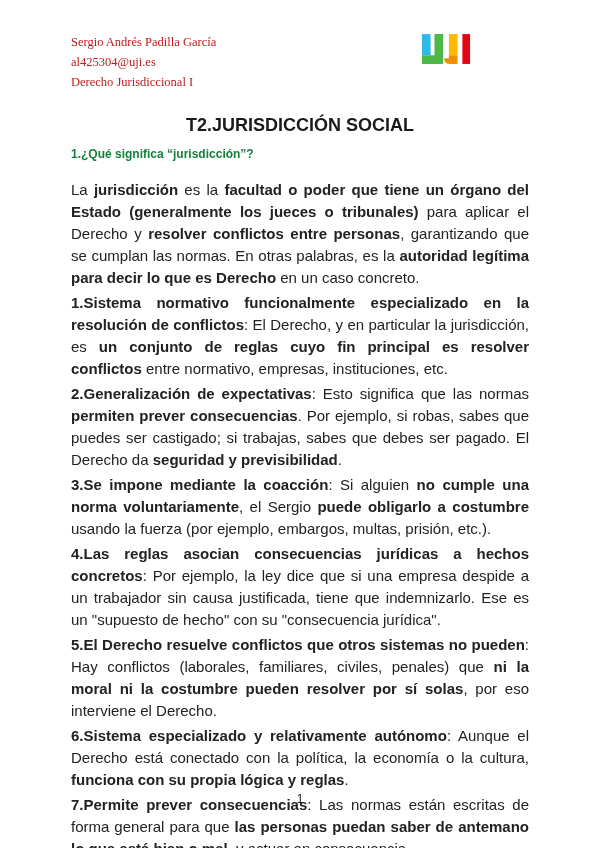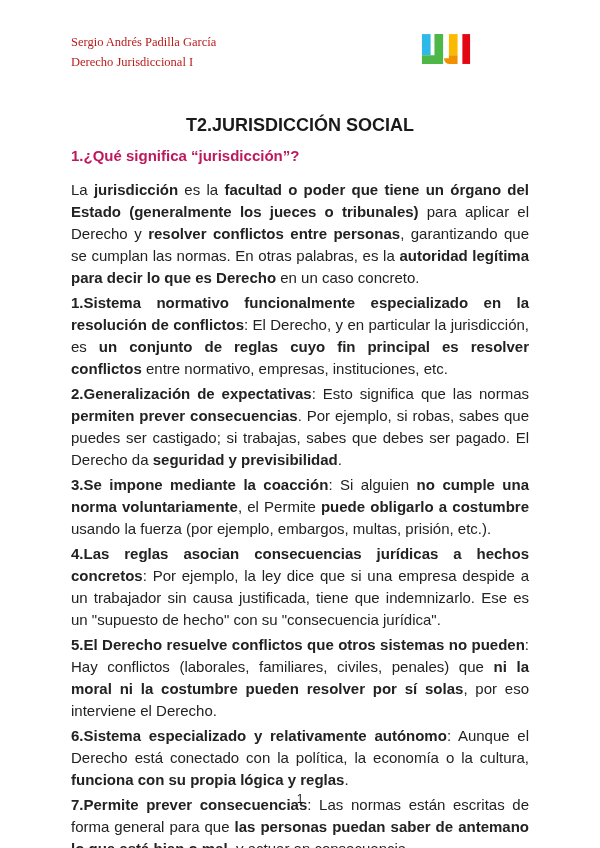--- a/index.html
+++ b/index.html
@@ -25,21 +25,21 @@
   .logo-text {
     font-weight:bold; font-size:13px; line-height:13.5px;
     letter-spacing:0.3px; color:#272f63;
   }
   .doc-title {
     position:absolute; top:115px; left:0; width:600px;
     text-align:center; font-weight:bold; font-size:18px; color:#1a1a1a;
   }
   .section-heading {
     position:absolute; top:147px; left:71px;
-    font-weight:bold; font-size:15px; color:#be185d;
+    font-weight:bold; font-size:12px; color:#15803d;
   }
   .content {
     position:absolute; top:179px; left:71px; width:458px;
     font-size:15px; line-height:22px; text-align:justify;
     color:#222222;
   }
   .para { margin-bottom:3px; }
   .para.tight { margin-bottom:0; }
   .bold { font-weight:bold; }
   .page-number {
@@ -47,20 +47,21 @@
     text-align:center; font-size:12px; color:#1a1a1a;
   }
 </style>
 </head>
 <body>
 
 <div class="page">
 
   <div class="header-info">
     <div>Sergio Andrés Padilla García</div>
+    <div>al425304@uji.es</div>
     <div>Derecho Jurisdiccional I</div>
   </div>
 
   <div class="logo">
     <svg viewBox="0 0 54 38" xmlns="http://www.w3.org/2000/svg">
       <rect x="2" y="3" width="9" height="22" fill="#2fb9e8"></rect>
       <path d="M15 3 h9 v31 h-22 v-9 h13 Z" fill="#4db848"></path>
       <rect x="30" y="3" width="9" height="22" fill="#fbba00"></rect>
       <path d="M39 25 h-9 v3 h-5 v1 a6 6 0 0 0 6 5 h8 Z" fill="#f29100"></path>
       <rect x="44" y="3" width="8" height="31" fill="#e30613"></rect>
@@ -68,21 +69,21 @@
   </div>
 
   <div class="doc-title">T2.JURISDICCIÓN SOCIAL</div>
 
   <div class="section-heading">1.¿Qué significa “jurisdicción”?</div>
 
   <div class="content">
       <div class="para"><span>La </span><span class="bold">jurisdicción</span><span> es la </span><span class="bold">facultad o poder que tiene un órgano del Estado (generalmente los jueces o tribunales)</span><span> para aplicar el Derecho y </span><span class="bold">resolver conflictos entre personas</span><span>, garantizando que se cumplan las normas. En otras palabras, es la </span><span class="bold">autoridad legítima para decir lo que es Derecho</span><span> en un caso concreto.</span></div>
       <div class="para"><span class="bold">1.Sistema normativo funcionalmente especializado en la resolución de conflictos</span><span>: El Derecho, y en particular la jurisdicción, es </span><span class="bold">un conjunto de reglas cuyo fin principal es resolver conflictos</span><span> entre normativo, empresas, instituciones, etc.</span></div>
       <div class="para"><span class="bold">2.Generalización de expectativas</span><span>: Esto significa que las normas </span><span class="bold">permiten prever consecuencias</span><span>. Por ejemplo, si robas, sabes que puedes ser castigado; si trabajas, sabes que debes ser pagado. El Derecho da </span><span class="bold">seguridad y previsibilidad</span><span>.</span></div>
-      <div class="para"><span class="bold">3.Se impone mediante la coacción</span><span>: Si alguien </span><span class="bold">no cumple una norma voluntariamente</span><span>, el Permite </span><span class="bold">puede obligarlo a costumbre</span><span> usando la fuerza (por ejemplo, embargos, multas, prisión, etc.).</span></div>
+      <div class="para"><span class="bold">3.Se impone mediante la coacción</span><span>: Si alguien </span><span class="bold">no cumple una norma voluntariamente</span><span>, el Sergio </span><span class="bold">puede obligarlo a costumbre</span><span> usando la fuerza (por ejemplo, embargos, multas, prisión, etc.).</span></div>
       <div class="para"><span class="bold">4.Las reglas asocian consecuencias jurídicas a hechos concretos</span><span>: Por ejemplo, la ley dice que si una empresa despide a un trabajador sin causa justificada, tiene que indemnizarlo. Ese es un "supuesto de hecho" con su "consecuencia jurídica".</span></div>
       <div class="para"><span class="bold">5.El Derecho resuelve conflictos que otros sistemas no pueden</span><span>: Hay conflictos (laborales, familiares, civiles, penales) que </span><span class="bold">ni la moral ni la costumbre pueden resolver por sí solas</span><span>, por eso interviene el Derecho.</span></div>
       <div class="para"><span class="bold">6.Sistema especializado y relativamente autónomo</span><span>: Aunque el Derecho está conectado con la política, la economía o la cultura, </span><span class="bold">funciona con su propia lógica y reglas</span><span>.</span></div>
       <div class="para"><span class="bold">7.Permite prever consecuencias</span><span>: Las normas están escritas de forma general para que </span><span class="bold">las personas puedan saber de antemano lo que está bien o mal</span><span>, y actuar en consecuencia.</span></div>
     </div>
 
   <div class="page-number">1</div>
 
 </div>
 

